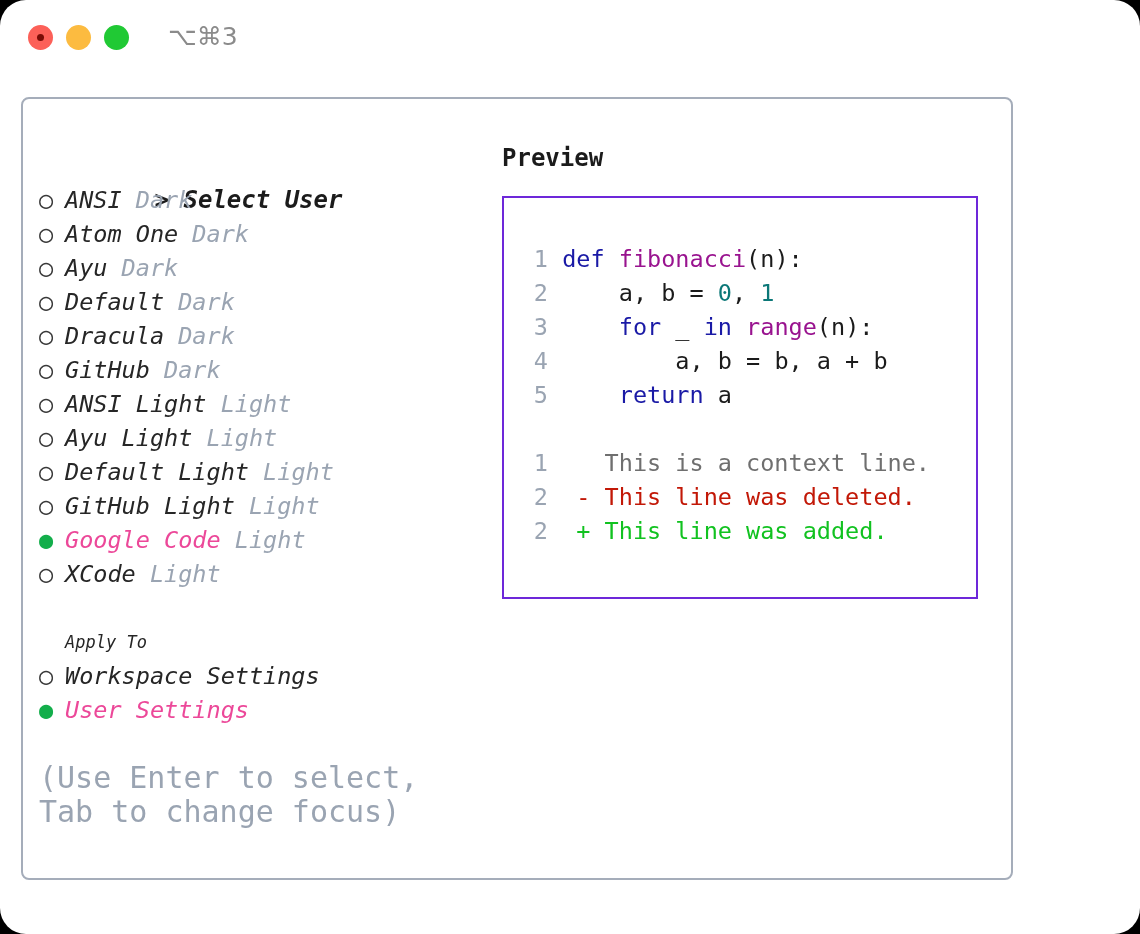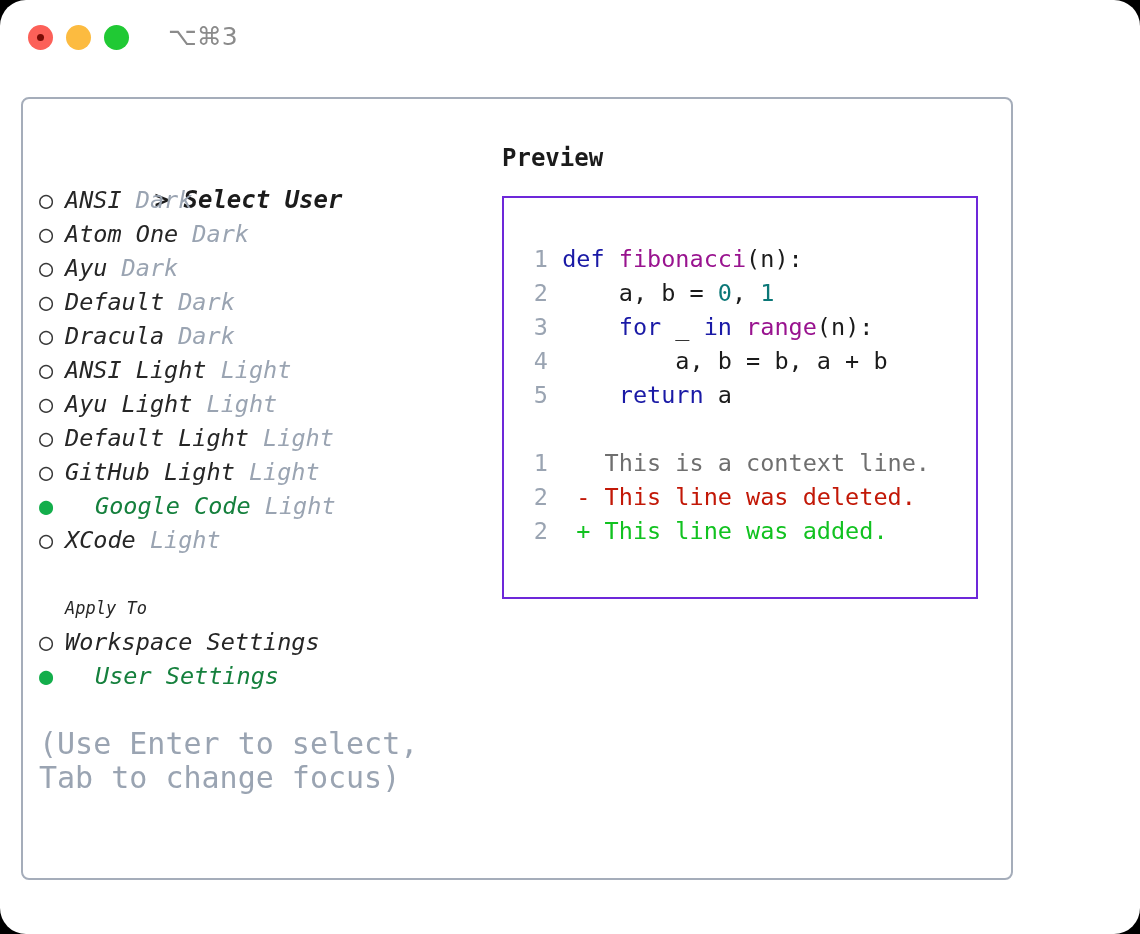--- a/index.html
+++ b/index.html
@@ -109,22 +109,21 @@
     width: 26px;
     font-size: 23.5px;
   }
   .bullet-off { color: #3a3a3a; }
   .bullet-on  { color: #13ae4b; }
 
   .theme-name {
     color: #262626;
   }
   .theme-name.selected {
-    color: #15803d;
-    margin-left: 30px;
+    color: #ec4899;
   }
   .theme-kind {
     color: #9aa4b2;
   }
 
   .group-heading {
     color: #262626;
     font-size: 17px;
     padding-left: 26px;
   }
@@ -205,20 +204,21 @@
       <div class="row section-header">
         <span class="prefix-caret">&gt;</span><span> </span><span>Select User</span>
       </div>
 
       <div id="theme-list">
           <div class="row"><span class="bullet bullet-off">○</span><span class="theme-name">ANSI</span><span class="theme-kind"> Dark</span></div>
           <div class="row"><span class="bullet bullet-off">○</span><span class="theme-name">Atom One</span><span class="theme-kind"> Dark</span></div>
           <div class="row"><span class="bullet bullet-off">○</span><span class="theme-name">Ayu</span><span class="theme-kind"> Dark</span></div>
           <div class="row"><span class="bullet bullet-off">○</span><span class="theme-name">Default</span><span class="theme-kind"> Dark</span></div>
           <div class="row"><span class="bullet bullet-off">○</span><span class="theme-name">Dracula</span><span class="theme-kind"> Dark</span></div>
+          <div class="row"><span class="bullet bullet-off">○</span><span class="theme-name">GitHub</span><span class="theme-kind"> Dark</span></div>
           <div class="row"><span class="bullet bullet-off">○</span><span class="theme-name">ANSI Light</span><span class="theme-kind"> Light</span></div>
           <div class="row"><span class="bullet bullet-off">○</span><span class="theme-name">Ayu Light</span><span class="theme-kind"> Light</span></div>
           <div class="row"><span class="bullet bullet-off">○</span><span class="theme-name">Default Light</span><span class="theme-kind"> Light</span></div>
           <div class="row"><span class="bullet bullet-off">○</span><span class="theme-name">GitHub Light</span><span class="theme-kind"> Light</span></div>
           <div class="row"><span class="bullet bullet-on">●</span><span class="theme-name selected">Google Code</span><span class="theme-kind"> Light</span></div>
           <div class="row"><span class="bullet bullet-off">○</span><span class="theme-name">XCode</span><span class="theme-kind"> Light</span></div>
         </div>
 
       <div class="spacer-34"></div>
 

